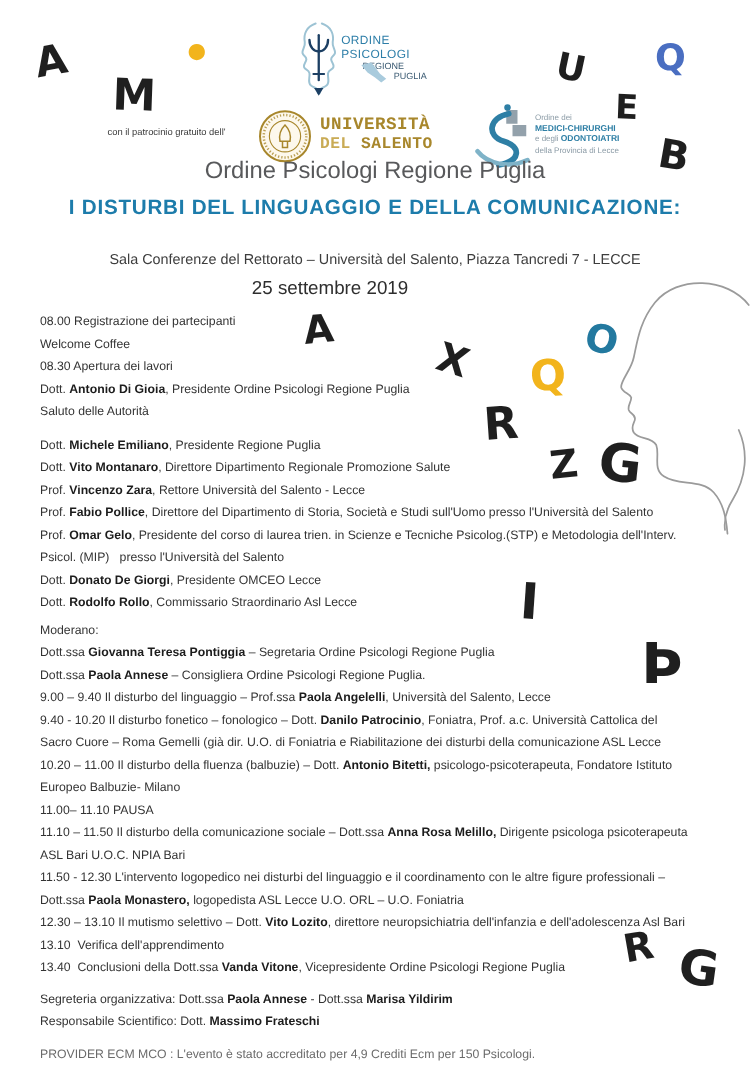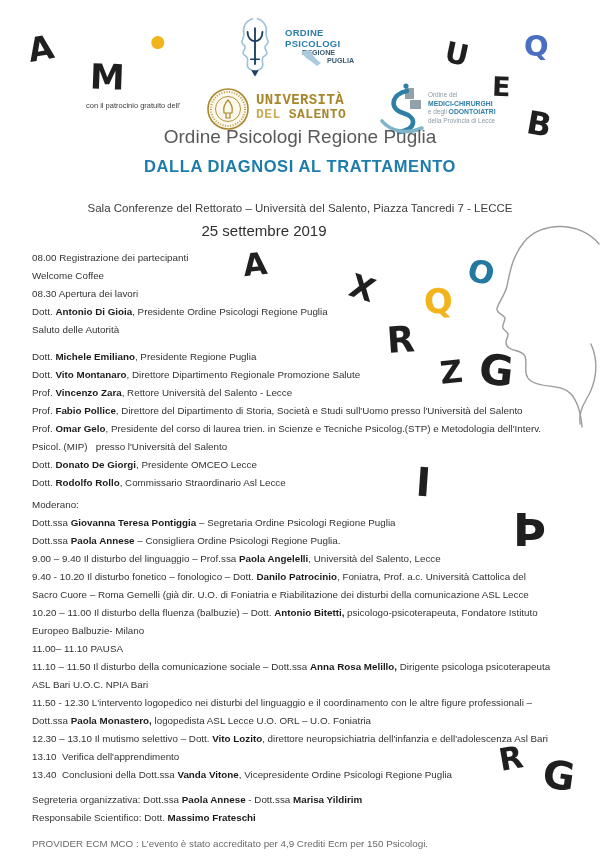--- a/index.html
+++ b/index.html
@@ -8,21 +8,21 @@
 
   
   .letter{position:absolute;font-family:"DejaVu Sans",sans-serif;font-weight:700;line-height:1;
           user-select:none;}
 
   
   .face{position:absolute;left:478px;top:216px;}
 
   
   .psi-icon{position:absolute;left:236px;top:17px;}
-  .psi-text{position:absolute;left:285px;top:27px;font-weight:700;color:#2d7ea8;}
+  .psi-text{position:absolute;left:273px;top:27px;font-weight:400;color:#2d7ea8;}
   .psi-text .l1{font-size:9.5px;line-height:11px;letter-spacing:.3px;}
   .psi-text .sub{position:relative;color:#3a5a72;font-size:7.2px;line-height:8px;}
   .psi-text .l3{margin-left:17px;}
   .psi-text .l4{margin-left:24px;padding-left:18px;}
   .puglia-shape{position:absolute;left:-2px;top:0px;}
 
   .patronage{position:absolute;left:86px;top:101px;font-size:7.5px;color:#3b3b3b;}
   .seal{position:absolute;left:206px;top:87px;}
   .uni-text{position:absolute;left:256px;top:93px;font-family:Liberation Mono, monospace;
             font-weight:700;letter-spacing:.4px;}
@@ -132,21 +132,21 @@
     <div>Ordine dei</div>
     <div class="teal">MEDICI-CHIRURGHI</div>
     <div>
       <span>e degli </span><span class="teal">ODONTOIATRI</span>
     </div>
     <div>della Provincia di Lecce</div>
   </div>
 
   <div class="org-title">Ordine Psicologi Regione Puglia</div>
   <div class="main-title">
-    <div>DALLA DIAGNOSI AL TRATTAMENTO</div>
+    <div>I DISTURBI DEL LINGUAGGIO E DELLA COMUNICAZIONE:</div>
   </div>
   <div class="venue">Sala Conferenze del Rettorato – Università del Salento, Piazza Tancredi 7 - LECCE</div>
   <div class="date">25 settembre 2019</div>
 
   <div class="program">
       <div class="pline"><span>08.00 Registrazione dei partecipanti</span></div>
       <div class="pline"><span>Welcome Coffee</span></div>
       <div class="pline"><span>08.30 Apertura dei lavori</span></div>
       <div class="pline"><span>Dott. </span><span class="b">Antonio Di Gioia</span><span>, Presidente Ordine Psicologi Regione Puglia</span></div>
       <div class="pline"><span>Saluto delle Autorità</span></div>

